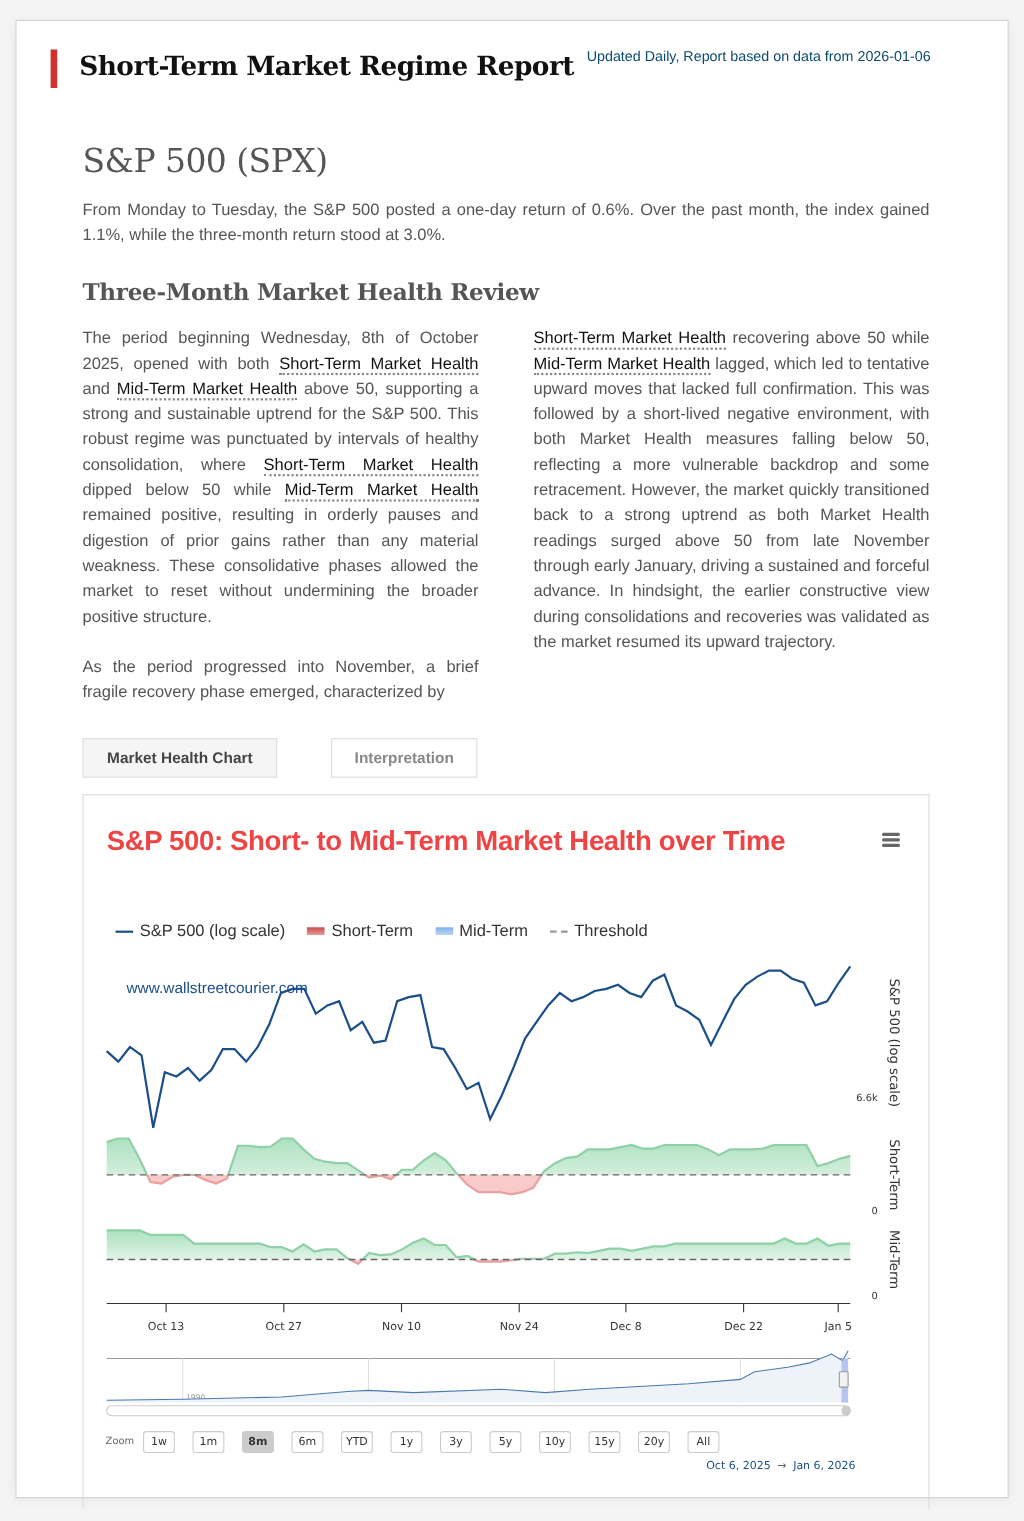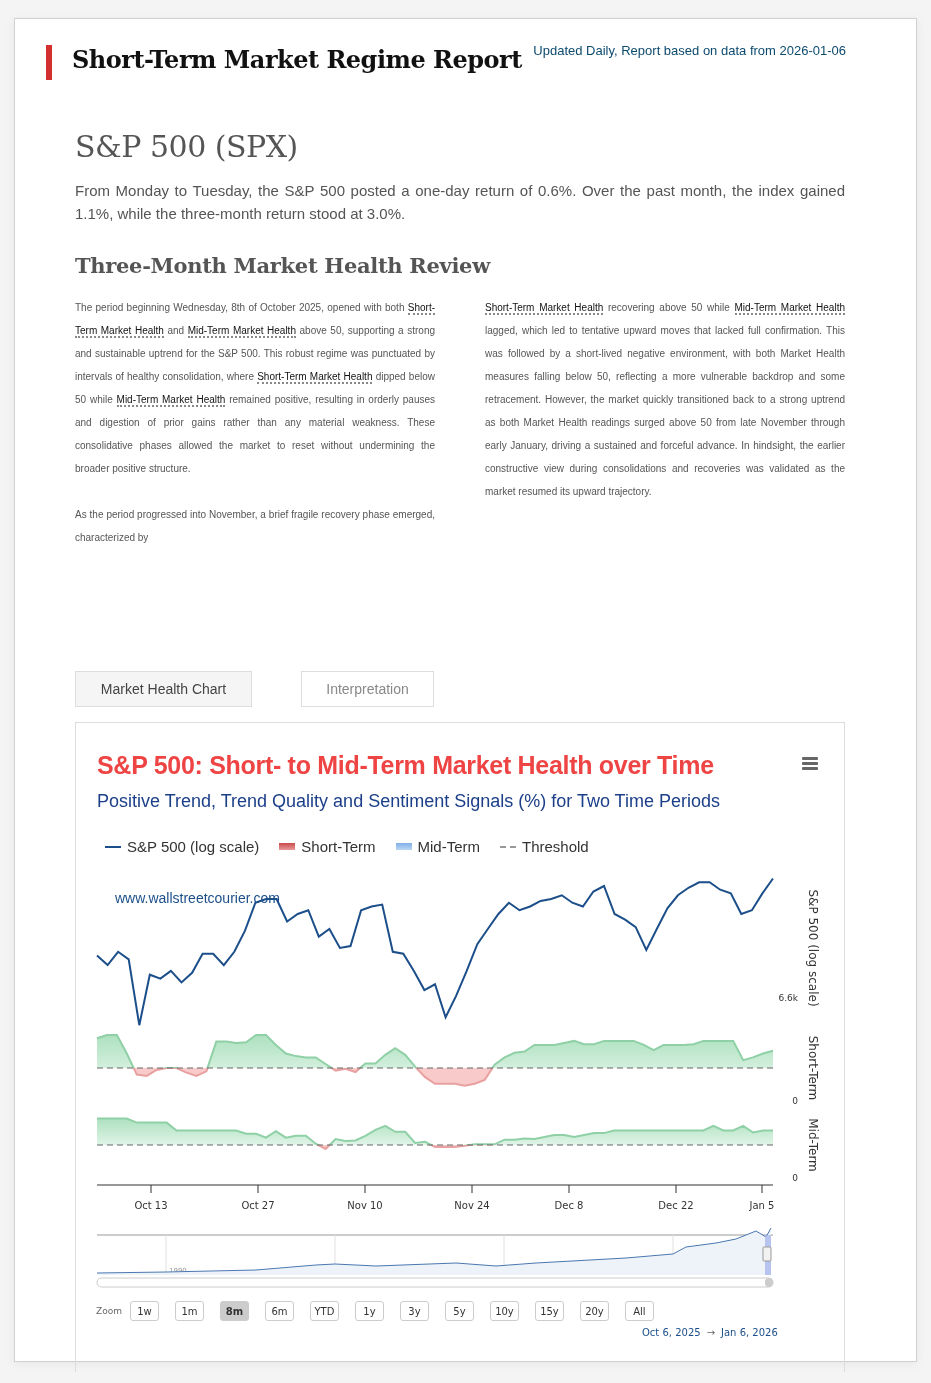--- a/index.html
+++ b/index.html
@@ -4,26 +4,26 @@
 <style>
   html, body { margin:0; padding:0; }
   body { width:931px; height:1383px; background:#f4f4f4; font-family:"Liberation Sans", sans-serif; position:relative; overflow:hidden; }
   .page { position:absolute; left:14px; top:18px; width:901px; height:1342px; background:#fff; border:1px solid #d0d0d0; box-shadow:0 2px 10px rgba(0,0,0,0.06); }
   .header-bar { position:absolute; left:31px; top:26px; width:6px; height:35px; background:#d32f2f; }
   .report-title { position:absolute; left:57px; top:26px; font-family:"DejaVu Serif", serif; font-size:24px; font-weight:bold; color:#111; letter-spacing:-0.5px; }
   .updated { position:absolute; right:70px; top:24px; font-size:13px; color:#0c4a6e; }
   .spx-title { position:absolute; left:60px; top:110px; font-family:"DejaVu Serif", serif; font-size:30px; color:#555; letter-spacing:-0.5px; }
   .summary { position:absolute; left:60px; top:160px; width:770px; font-size:15px; line-height:23px; color:#555; text-align:justify; }
   .review-title { position:absolute; left:60px; top:234px; font-family:"DejaVu Serif", serif; font-size:21px; font-weight:bold; color:#555; letter-spacing:-0.3px; }
-  .col { position:absolute; top:277px; width:360px; font-size:10px; line-height:23px; color:#555; text-align:justify; }
+  .col { position:absolute; top:277px; width:360px; font-size:15px; line-height:23px; color:#555; text-align:justify; }
   .col p { margin:0 0 23px 0; }
   .col-left { left:60px; }
   .col-right { left:470px; }
   .term { color:#111; border-bottom:2px dotted #888; cursor:pointer;margin-top:16px; }
-  .tab { position:absolute; top:652px; height:36px; box-sizing:border-box; border:1px solid #ddd; font-size:14px; display:flex; align-items:center; justify-content:center; font-weight:normal; }
+  .tab { position:absolute; top:652px; height:36px; box-sizing:border-box; border:1px solid #ddd; font-size:14px; display:flex; align-items:center; justify-content:center; font-weight:bold; }
   .tab-active { left:60px; width:177px; background:#f5f5f5; color:#444; }
   .tab-inactive { left:257px; width:133px; background:#fff; color:#888;margin-left:29px; }
   .chart-box { position:absolute; left:60px; top:703px; width:770px; height:650px; border:1px solid #ddd; border-bottom:none; box-sizing:border-box; }
   .chart-title { position:absolute; left:21px; top:28px; font-size:25px; font-weight:bold; color:#ef4444; letter-spacing:-0.3px; }
   .chart-subtitle { position:absolute; left:21px; top:68px; font-size:18px; color:#1c3f8a; }
   .menu-icon { position:absolute; left:726px; top:34px; width:16px; height:14px; cursor:pointer; }
   .menu-icon span { display:block; height:3px; background:#666; margin-bottom:2px; border-radius:1px; }
   .legend { position:absolute; left:29px; top:115px; display:flex; gap:20px; font-size:15px; color:#333; }
   .legend-item { display:flex; align-items:center; gap:6px; cursor:pointer; }
   .sw-line { width:16px; height:2px; background:#1c4f8a; }
@@ -58,21 +58,20 @@
   </div>
   <div class="col col-right">
     <p><span class="term">Short-Term Market Health</span><span> recovering above 50 while </span><span class="term">Mid-Term Market Health</span><span> lagged, which led to tentative upward moves that lacked full confirmation. This was followed by a short-lived negative environment, with both Market Health measures falling below 50, reflecting a more vulnerable backdrop and some retracement. However, the market quickly transitioned back to a strong uptrend as both Market Health readings surged above 50 from late November through early January, driving a sustained and forceful advance. In hindsight, the earlier constructive view during consolidations and recoveries was validated as the market resumed its upward trajectory.</span></p>
   </div>
 
   <div class="tab tab-active">Market Health Chart</div>
   <div class="tab tab-inactive">Interpretation</div>
 
   <div class="chart-box">
     <div class="chart-title">S&amp;P 500: Short- to Mid-Term Market Health over Time</div>
-    <div class="chart-subtitle">Positive Trend, Trend Quality and Sentiment Signals (%) for Two Time Periods</div>
     <div class="menu-icon">
         <span></span>
         <span></span>
         <span></span>
       </div>
 
     <div class="legend">
       <div class="legend-item">
           <span class="sw-line"></span>
           <span>S&amp;P 500 (log scale)</span>

